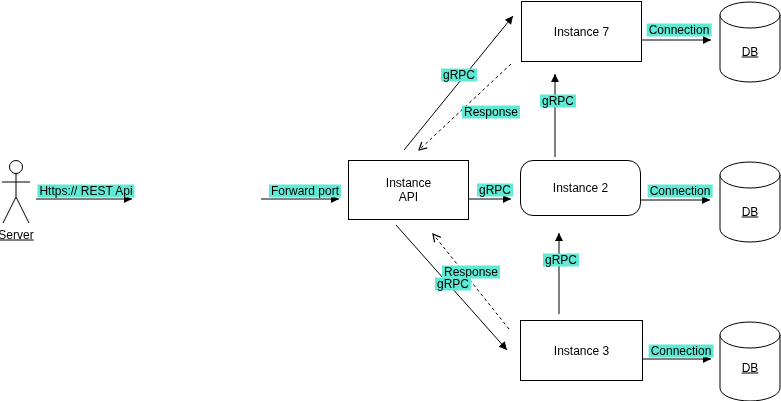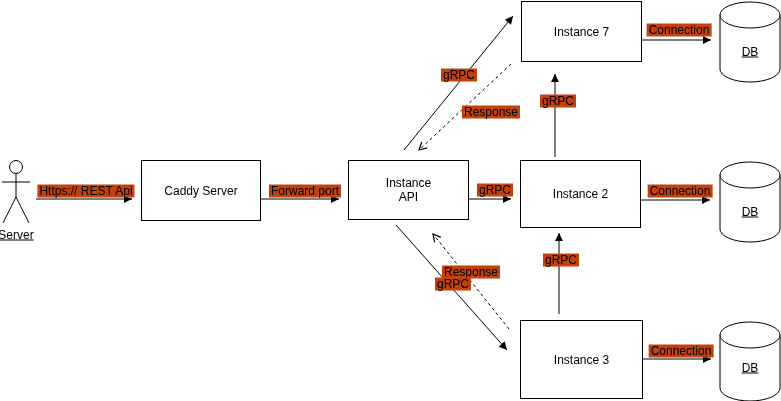--- a/index.html
+++ b/index.html
@@ -7,21 +7,21 @@
     position:relative;width:781px;height:401px;background:#ffffff;overflow:hidden;
     font-family:"Liberation Sans","DejaVu Sans",sans-serif;font-size:12px;color:#000;
   }
   .canvas svg{position:absolute;left:0;top:0;}
   .node{
     position:absolute;box-sizing:border-box;border:1px solid #000;background:#fff;
     display:flex;flex-direction:column;align-items:center;justify-content:center;
     text-align:center;line-height:14px;
   }
   .elabel{
-    position:absolute;transform:translate(-50%,-50%);background:#c2410c;
+    position:absolute;transform:translate(-50%,-50%);background:#5eead4;
     padding:0 2px;white-space:nowrap;line-height:13px;
   }
   .dblabel{
     position:absolute;transform:translate(-50%,-50%);white-space:nowrap;line-height:13px;text-decoration:underline;
   }
 </style>
 </head>
 <body>
 
 <div class="canvas">
@@ -67,34 +67,31 @@
     <g stroke="#000" fill="#fff" stroke-width="1">
       <path d="M720,175 L720,229 A30,13 0 0 0 780,229 L780,175"></path>
       <ellipse cx="750" cy="175" rx="30" ry="13"></ellipse>
     </g>
     <g stroke="#000" fill="#fff" stroke-width="1">
       <path d="M720,335 L720,388 A30,13 0 0 0 780,388 L780,335"></path>
       <ellipse cx="750" cy="335" rx="30" ry="13"></ellipse>
     </g>
   </svg>
 
-  <div class="node" style="left:141px;top:160px;width:120px;height:61px;">
-    <span>Caddy Server</span>
-  </div>
   <div class="node" style="left:348px;top:160px;width:121px;height:60px;">
     <span>Instance</span>
     <span>API</span>
   </div>
   <div class="node" style="left:521px;top:1px;width:121px;height:61px;">
     <span>Instance 7</span>
   </div>
-  <div class="node" style="left:520px;top:160px;width:121px;height:68px;">
+  <div class="node" style="left:520px;top:160px;width:121px;height:56px;border-radius:13px;">
     <span>Instance 2</span>
   </div>
-  <div class="node" style="left:520px;top:320px;width:123px;height:79px;justify-content:center;">
+  <div class="node" style="left:520px;top:320px;width:123px;height:61px;justify-content:center;">
     <span>Instance 3</span>
   </div>
 
   <div class="dblabel" style="left:16px;top:235px;">Server</div>
   <div class="dblabel" style="left:750px;top:52px;">DB</div>
   <div class="dblabel" style="left:750px;top:212px;">DB</div>
   <div class="dblabel" style="left:750px;top:368px;">DB</div>
 
   <div class="elabel" style="left:86px;top:191px;">Https:// REST Api</div>
   <div class="elabel" style="left:305px;top:191px;">Forward port</div>

